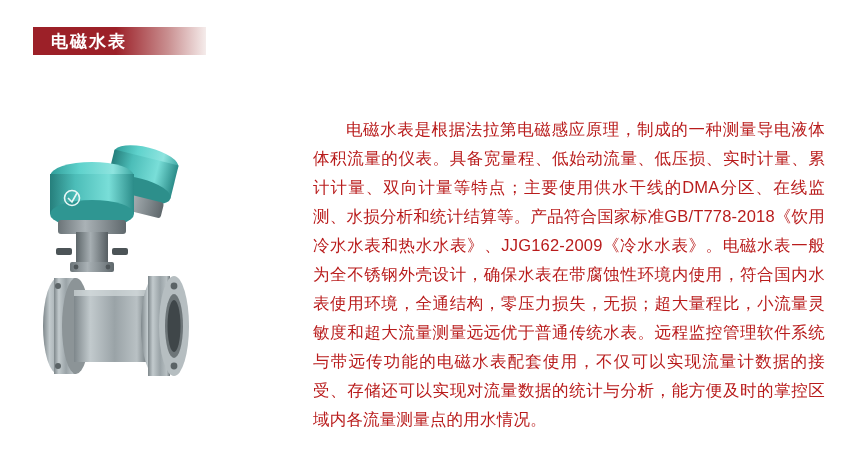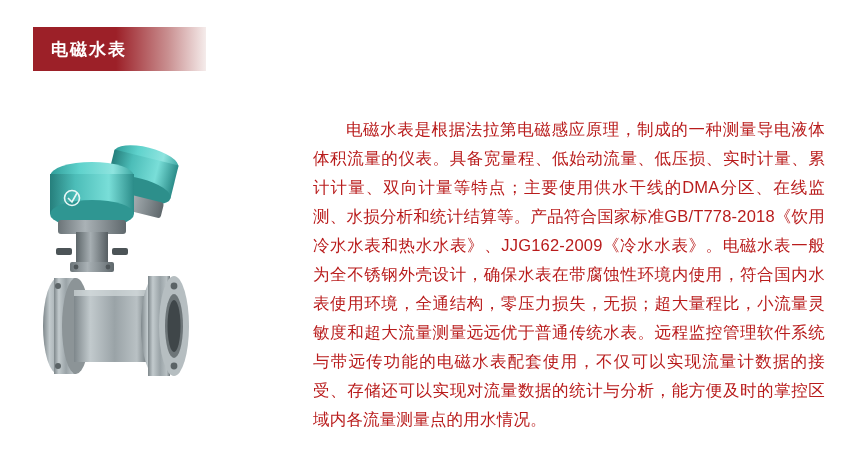--- a/index.html
+++ b/index.html
@@ -19,21 +19,21 @@
     width: 849px;
     height: 453px;
   }
 
   
   .title-banner {
     position: absolute;
     left: 33px;
     top: 27px;
     width: 173px;
-    height: 44px;
+    height: 28px;
     background: linear-gradient(to right, #9c2028 0%, #9c2028 48%, #c98f90 78%, #f5eceb 100%);
     display: flex;
     align-items: center;
   }
   .title-banner .title-text {
     color: #ffffff;
     font-size: 17px;
     font-weight: bold;
     letter-spacing: 2px;
     padding-left: 18px;

